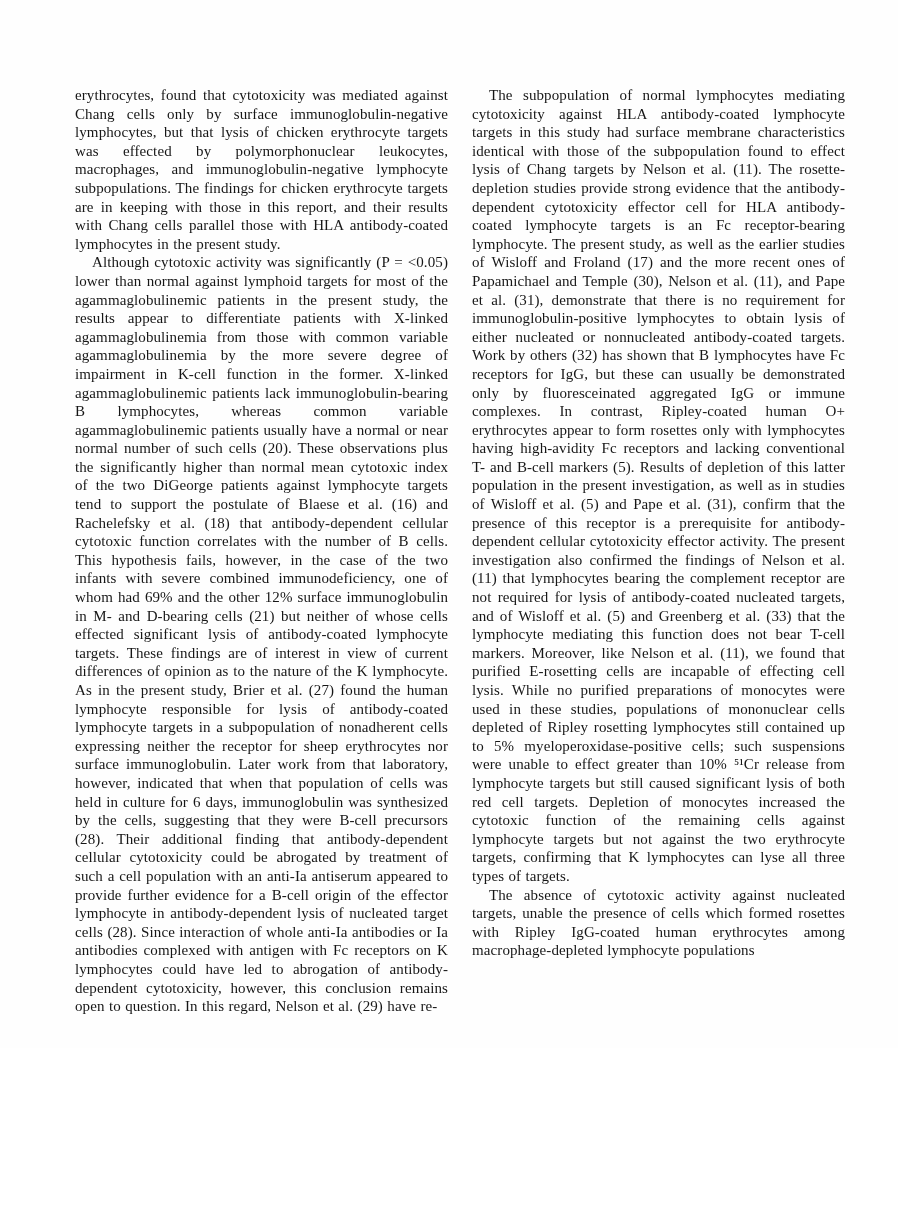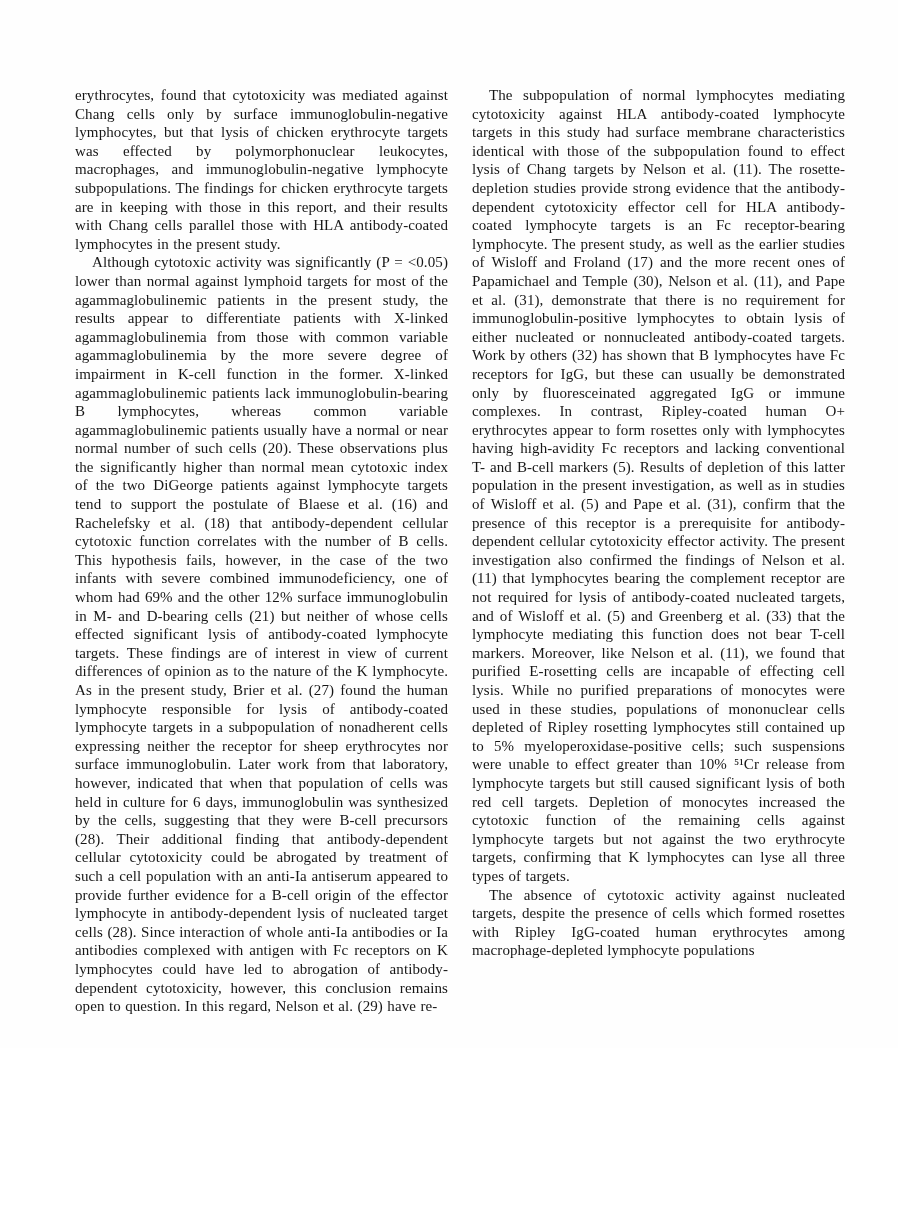--- a/index.html
+++ b/index.html
@@ -63,21 +63,21 @@
 
   <div class="columns">
 
     <div class="col">
       <p>erythrocytes, found that cytotoxicity was mediated against Chang cells only by surface immunoglobulin-negative lymphocytes, but that lysis of chicken erythrocyte targets was effected by polymorphonuclear leukocytes, macrophages, and immunoglobulin-negative lymphocyte subpopulations. The findings for chicken erythrocyte targets are in keeping with those in this report, and their results with Chang cells parallel those with HLA antibody-coated lymphocytes in the present study.</p>
       <p class="indent">Although cytotoxic activity was significantly (P = &lt;0.05) lower than normal against lymphoid targets for most of the agammaglobulinemic patients in the present study, the results appear to differentiate patients with X-linked agammaglobulinemia from those with common variable agammaglobulinemia by the more severe degree of impairment in K-cell function in the former. X-linked agammaglobulinemic patients lack immunoglobulin-bearing B lymphocytes, whereas common variable agammaglobulinemic patients usually have a normal or near normal number of such cells (20). These observations plus the significantly higher than normal mean cytotoxic index of the two DiGeorge patients against lymphocyte targets tend to support the postulate of Blaese et al. (16) and Rachelefsky et al. (18) that antibody-dependent cellular cytotoxic function correlates with the number of B cells. This hypothesis fails, however, in the case of the two infants with severe combined immunodeficiency, one of whom had 69% and the other 12% surface immunoglobulin in M- and D-bearing cells (21) but neither of whose cells effected significant lysis of antibody-coated lymphocyte targets. These findings are of interest in view of current differences of opinion as to the nature of the K lymphocyte. As in the present study, Brier et al. (27) found the human lymphocyte responsible for lysis of antibody-coated lymphocyte targets in a subpopulation of nonadherent cells expressing neither the receptor for sheep erythrocytes nor surface immunoglobulin. Later work from that laboratory, however, indicated that when that population of cells was held in culture for 6 days, immunoglobulin was synthesized by the cells, suggesting that they were B-cell precursors (28). Their additional finding that antibody-dependent cellular cytotoxicity could be abrogated by treatment of such a cell population with an anti-Ia antiserum appeared to provide further evidence for a B-cell origin of the effector lymphocyte in antibody-dependent lysis of nucleated target cells (28). Since interaction of whole anti-Ia antibodies or Ia antibodies complexed with antigen with Fc receptors on K lymphocytes could have led to abrogation of antibody-dependent cytotoxicity, however, this conclusion remains open to question. In this regard, Nelson et al. (29) have re-</p>
     </div>
 
     <div class="col">
       <p class="indent">The subpopulation of normal lymphocytes mediating cytotoxicity against HLA antibody-coated lymphocyte targets in this study had surface membrane characteristics identical with those of the subpopulation found to effect lysis of Chang targets by Nelson et al. (11). The rosette-depletion studies provide strong evidence that the antibody-dependent cytotoxicity effector cell for HLA antibody-coated lymphocyte targets is an Fc receptor-bearing lymphocyte. The present study, as well as the earlier studies of Wisloff and Froland (17) and the more recent ones of Papamichael and Temple (30), Nelson et al. (11), and Pape et al. (31), demonstrate that there is no requirement for immunoglobulin-positive lymphocytes to obtain lysis of either nucleated or nonnucleated antibody-coated targets. Work by others (32) has shown that B lymphocytes have Fc receptors for IgG, but these can usually be demonstrated only by fluoresceinated aggregated IgG or immune complexes. In contrast, Ripley-coated human O+ erythrocytes appear to form rosettes only with lymphocytes having high-avidity Fc receptors and lacking conventional T- and B-cell markers (5). Results of depletion of this latter population in the present investigation, as well as in studies of Wisloff et al. (5) and Pape et al. (31), confirm that the presence of this receptor is a prerequisite for antibody-dependent cellular cytotoxicity effector activity. The present investigation also confirmed the findings of Nelson et al. (11) that lymphocytes bearing the complement receptor are not required for lysis of antibody-coated nucleated targets, and of Wisloff et al. (5) and Greenberg et al. (33) that the lymphocyte mediating this function does not bear T-cell markers. Moreover, like Nelson et al. (11), we found that purified E-rosetting cells are incapable of effecting cell lysis. While no purified preparations of monocytes were used in these studies, populations of mononuclear cells depleted of Ripley rosetting lymphocytes still contained up to 5% myeloperoxidase-positive cells; such suspensions were unable to effect greater than 10% ⁵¹Cr release from lymphocyte targets but still caused significant lysis of both red cell targets. Depletion of monocytes increased the cytotoxic function of the remaining cells against lymphocyte targets but not against the two erythrocyte targets, confirming that K lymphocytes can lyse all three types of targets.</p>
-      <p class="indent">The absence of cytotoxic activity against nucleated targets, despite the presence of cells which formed rosettes with Ripley IgG-coated human erythrocytes among macrophage-depleted lymphocyte populations</p>
+      <p class="indent">The absence of cytotoxic activity against nucleated targets, unable the presence of cells which formed rosettes with Ripley IgG-coated human erythrocytes among macrophage-depleted lymphocyte populations</p>
     </div>
 
   </div>
 
   <div class="footer">
     <span class="page-number">8</span>
     <span class="running-title">S. O. Sanal and R. H. Buckley</span>
   </div>
 
 </div>

